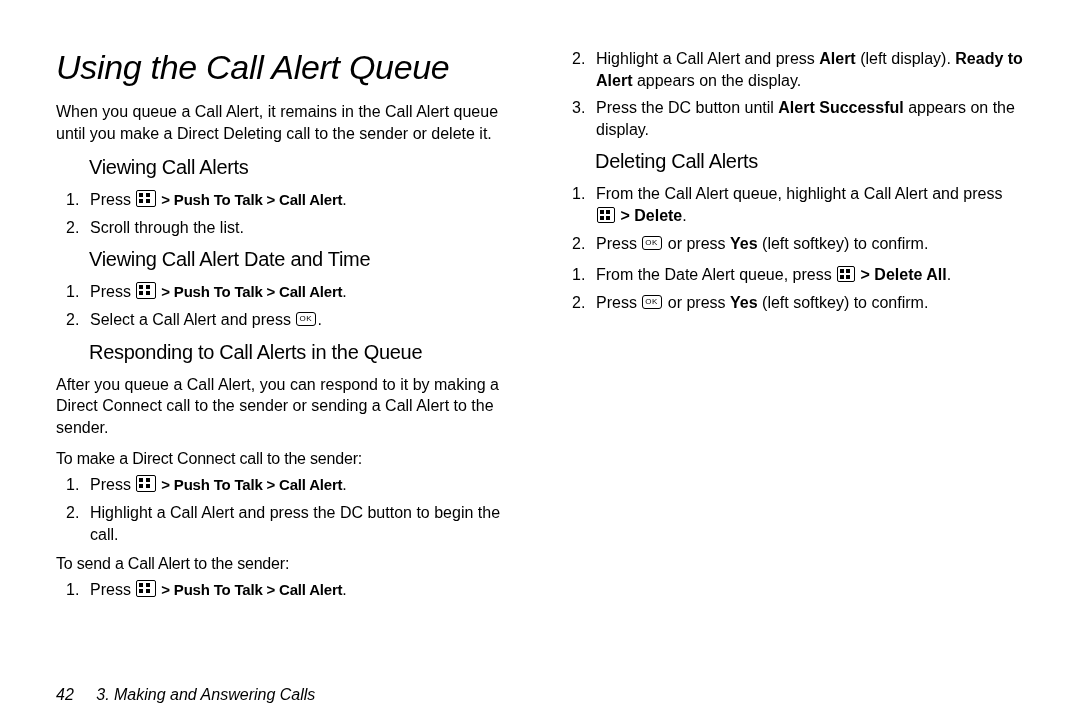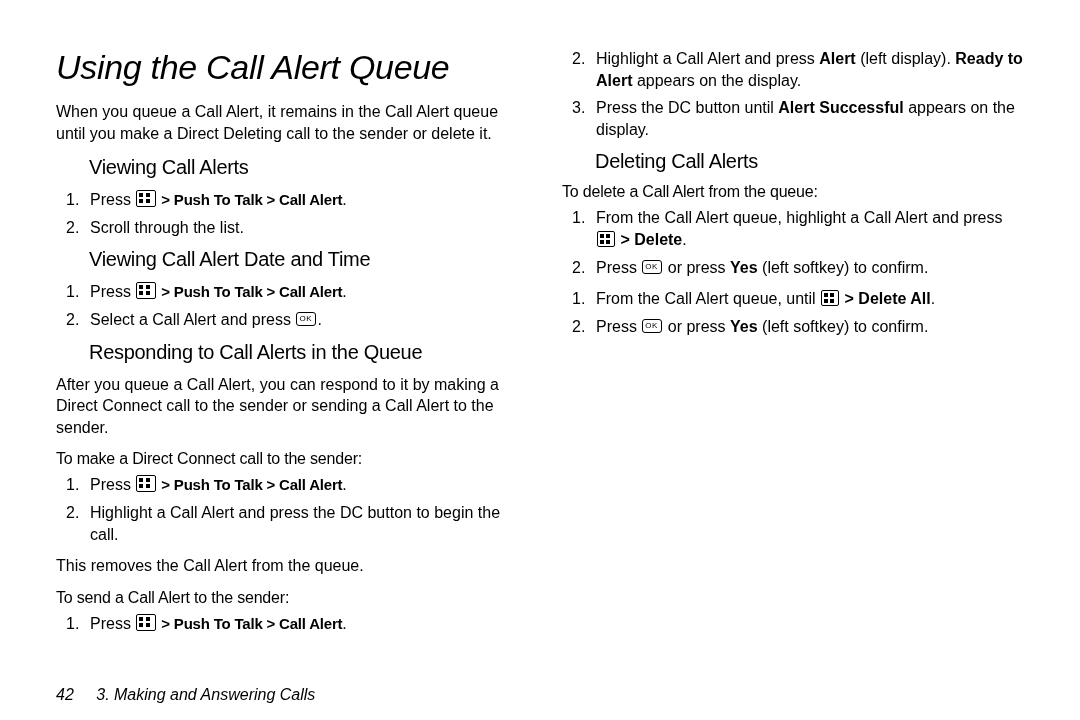--- a/index.html
+++ b/index.html
@@ -155,50 +155,48 @@
   <p class="body">After you queue a Call Alert, you can respond to it by making a Direct Connect call to the sender or sending a Call Alert to the sender.</p>
 
   <p class="leadline">To make a Direct Connect call to the sender:</p>
   <ol>
     <li>
       <span>Press </span><span class="icon menu-big"></span><span class="bold"> &gt; Push To Talk &gt; Call Alert</span><span>.</span>
     </li>
     <li>Highlight a Call Alert and press the DC button to begin the call.</li>
   </ol>
 
-  <p class="body">This removes the Call Alert from the queue.</p>
 
   <p class="leadline">To send a Call Alert to the sender:</p>
   <ol>
     <li>
       <span>Press </span><span class="icon menu-big"></span><span class="bold"> &gt; Push To Talk &gt; Call Alert</span><span>.</span>
     </li>
     <li>
       <span>Highlight a Call Alert and press </span><span class="boldnormal">Alert</span><span> (left display). </span><span class="boldnormal">Ready to Alert</span><span> appears on the display.</span>
     </li>
     <li>
       <span>Press the DC button until </span><span class="boldnormal">Alert Successful</span><span> appears on the display.</span>
     </li>
   </ol>
 
   <h2 class="subhead">Deleting Call Alerts</h2>
 
-  <p class="leadline">To delete a Call Alert from the queue:</p>
   <ol>
     <li>
       <span>From the Call Alert queue, highlight a Call Alert and press </span><span class="icon menu"></span><span class="boldnormal"> &gt; Delete</span><span>.</span>
     </li>
     <li>
       <span>Press </span><span class="icon ok"></span><span> or press </span><span class="boldnormal">Yes</span><span> (left softkey) to confirm.</span>
     </li>
   </ol>
 
   <ol>
     <li>
-      <span>From the Call Alert queue, until </span><span class="icon menu"></span><span class="boldnormal"> &gt; Delete All</span><span>.</span>
+      <span>From the Date Alert queue, press </span><span class="icon menu"></span><span class="boldnormal"> &gt; Delete All</span><span>.</span>
     </li>
     <li>
       <span>Press </span><span class="icon ok"></span><span> or press </span><span class="boldnormal">Yes</span><span> (left softkey) to confirm.</span>
     </li>
   </ol>
 
 </div>
 
 <div class="footer">
   <span class="pagenum">42</span>

